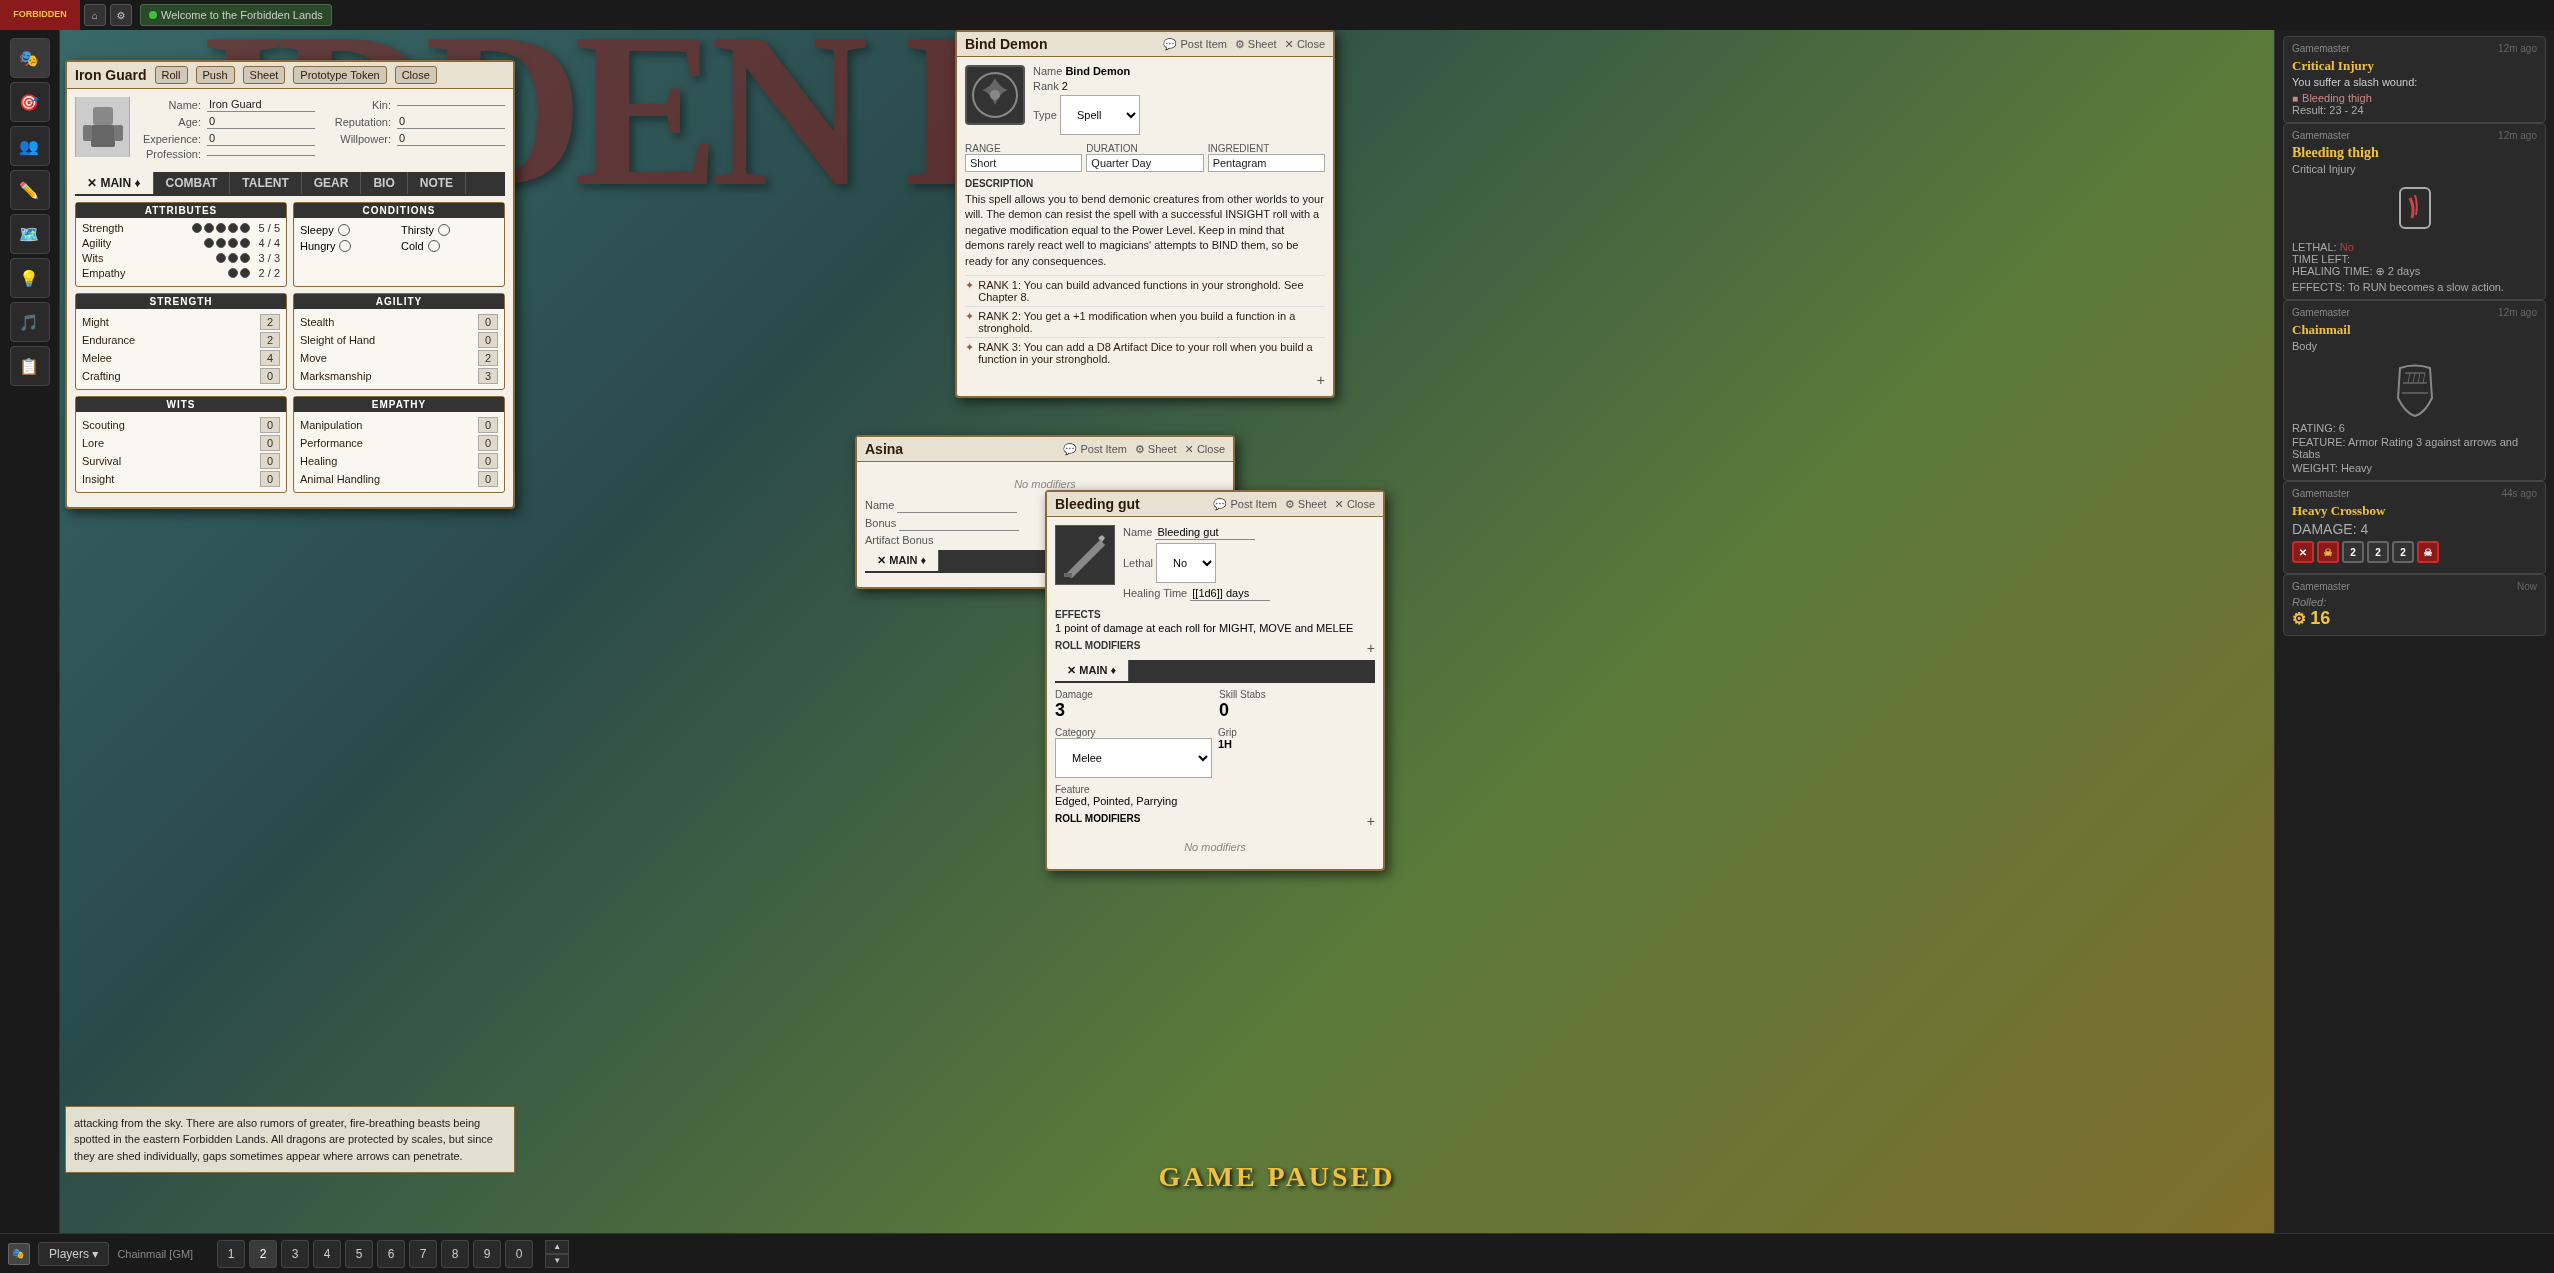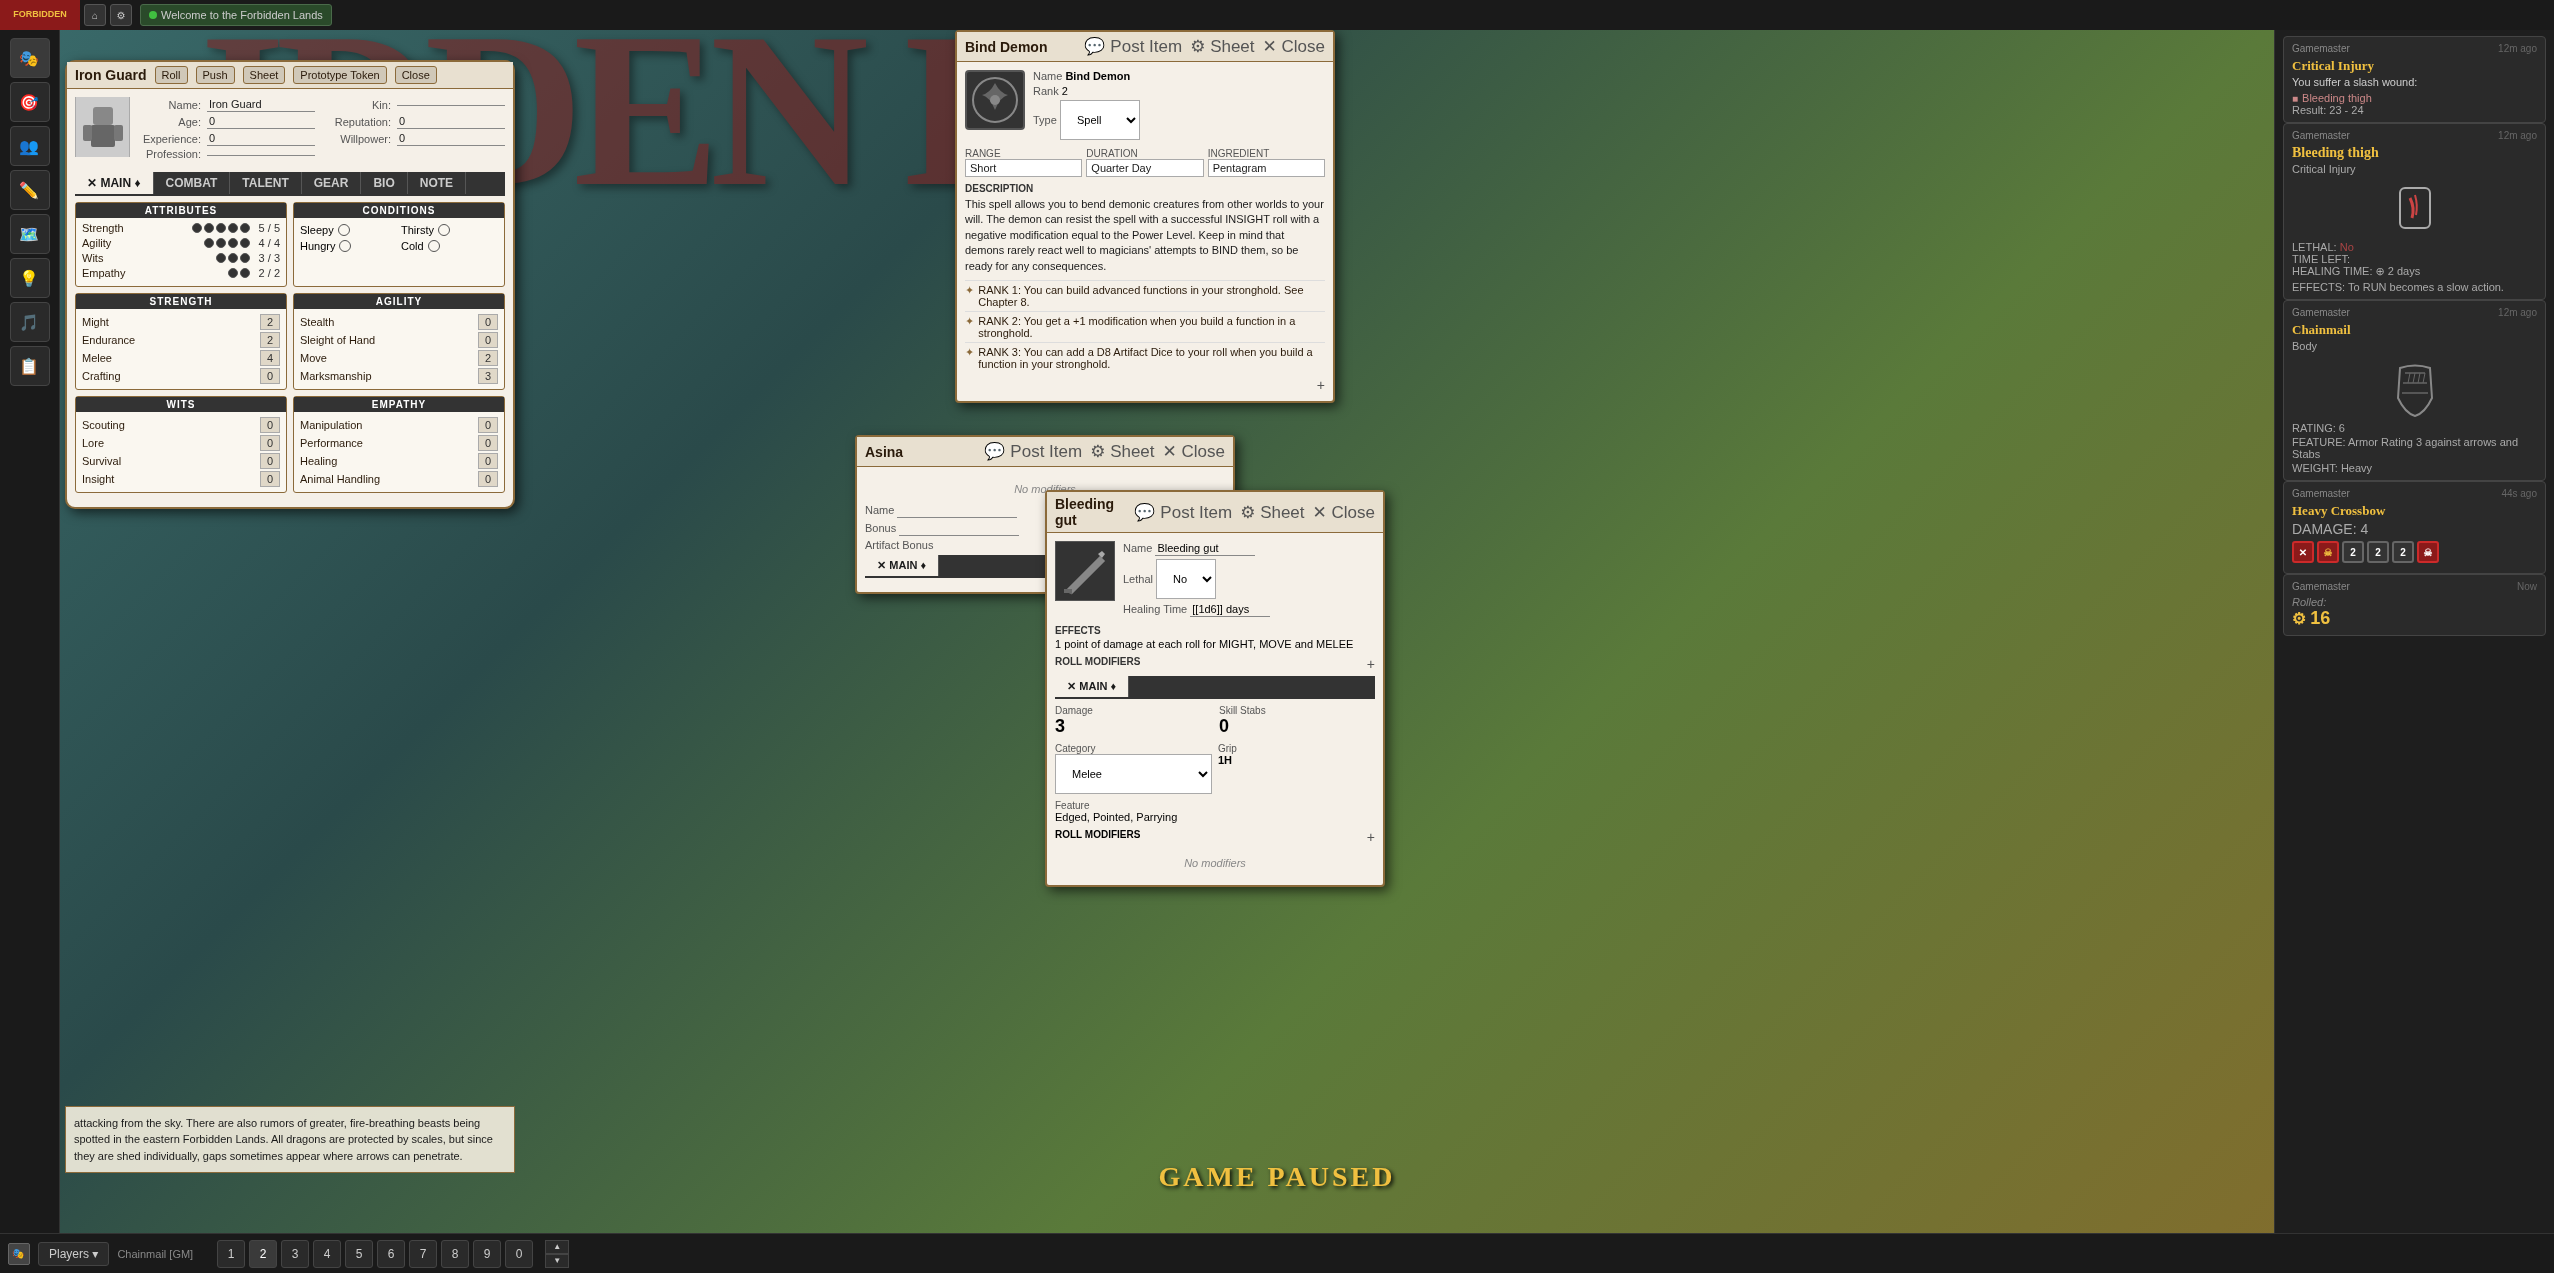--- a/index.html
+++ b/index.html
@@ -210,21 +210,21 @@
       cursor: pointer;
     }
 
     
     #char-sheet {
       position: absolute;
       top: 60px; left: 65px;
       width: 450px;
       background: #f5f0e8;
       border: 2px solid #8b6a3a;
-      border-radius: 10px;
+      border-radius: 4px;
       z-index: 30;
       box-shadow: 4px 4px 12px rgba(0,0,0,0.6);
     }
     .sheet-header {
       background: #e8e0d0;
       border-bottom: 1px solid #8b6a3a;
       padding: 4px 8px;
       display: flex;
       align-items: center;
       gap: 8px;
@@ -607,21 +607,21 @@
     }
     .card-title {
       font-size: 14px;
       font-weight: bold;
       color: #2a1a0a;
       flex: 1;
     }
     .card-action {
       cursor: pointer;
       color: #555;
-      font-size: 17px;
+      font-size: 11px;
     }
     .card-body {
       padding: 8px;
     }
 
     
     .spell-icon {
       width: 60px;
       height: 60px;
       background: #333;

